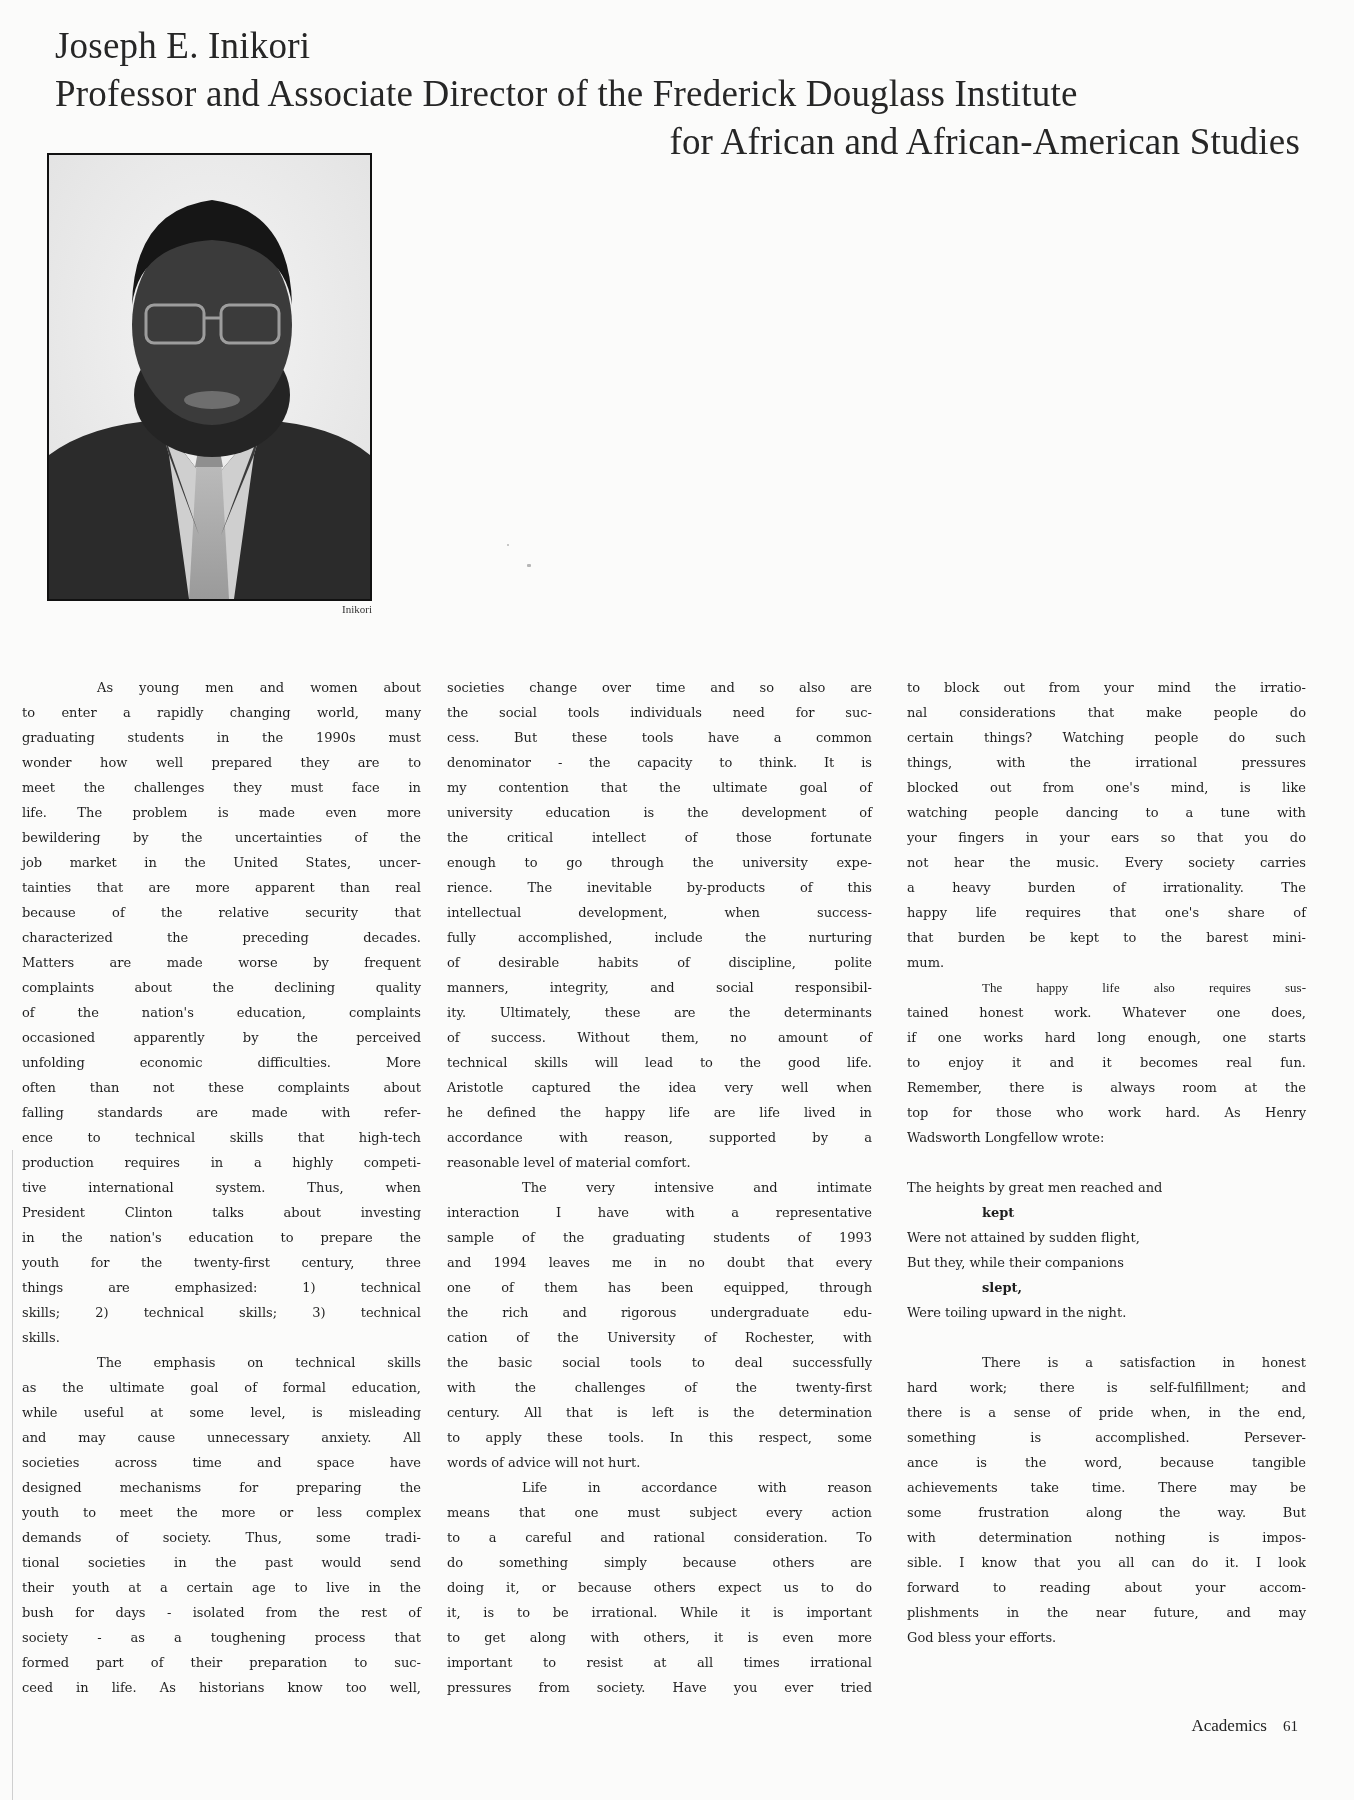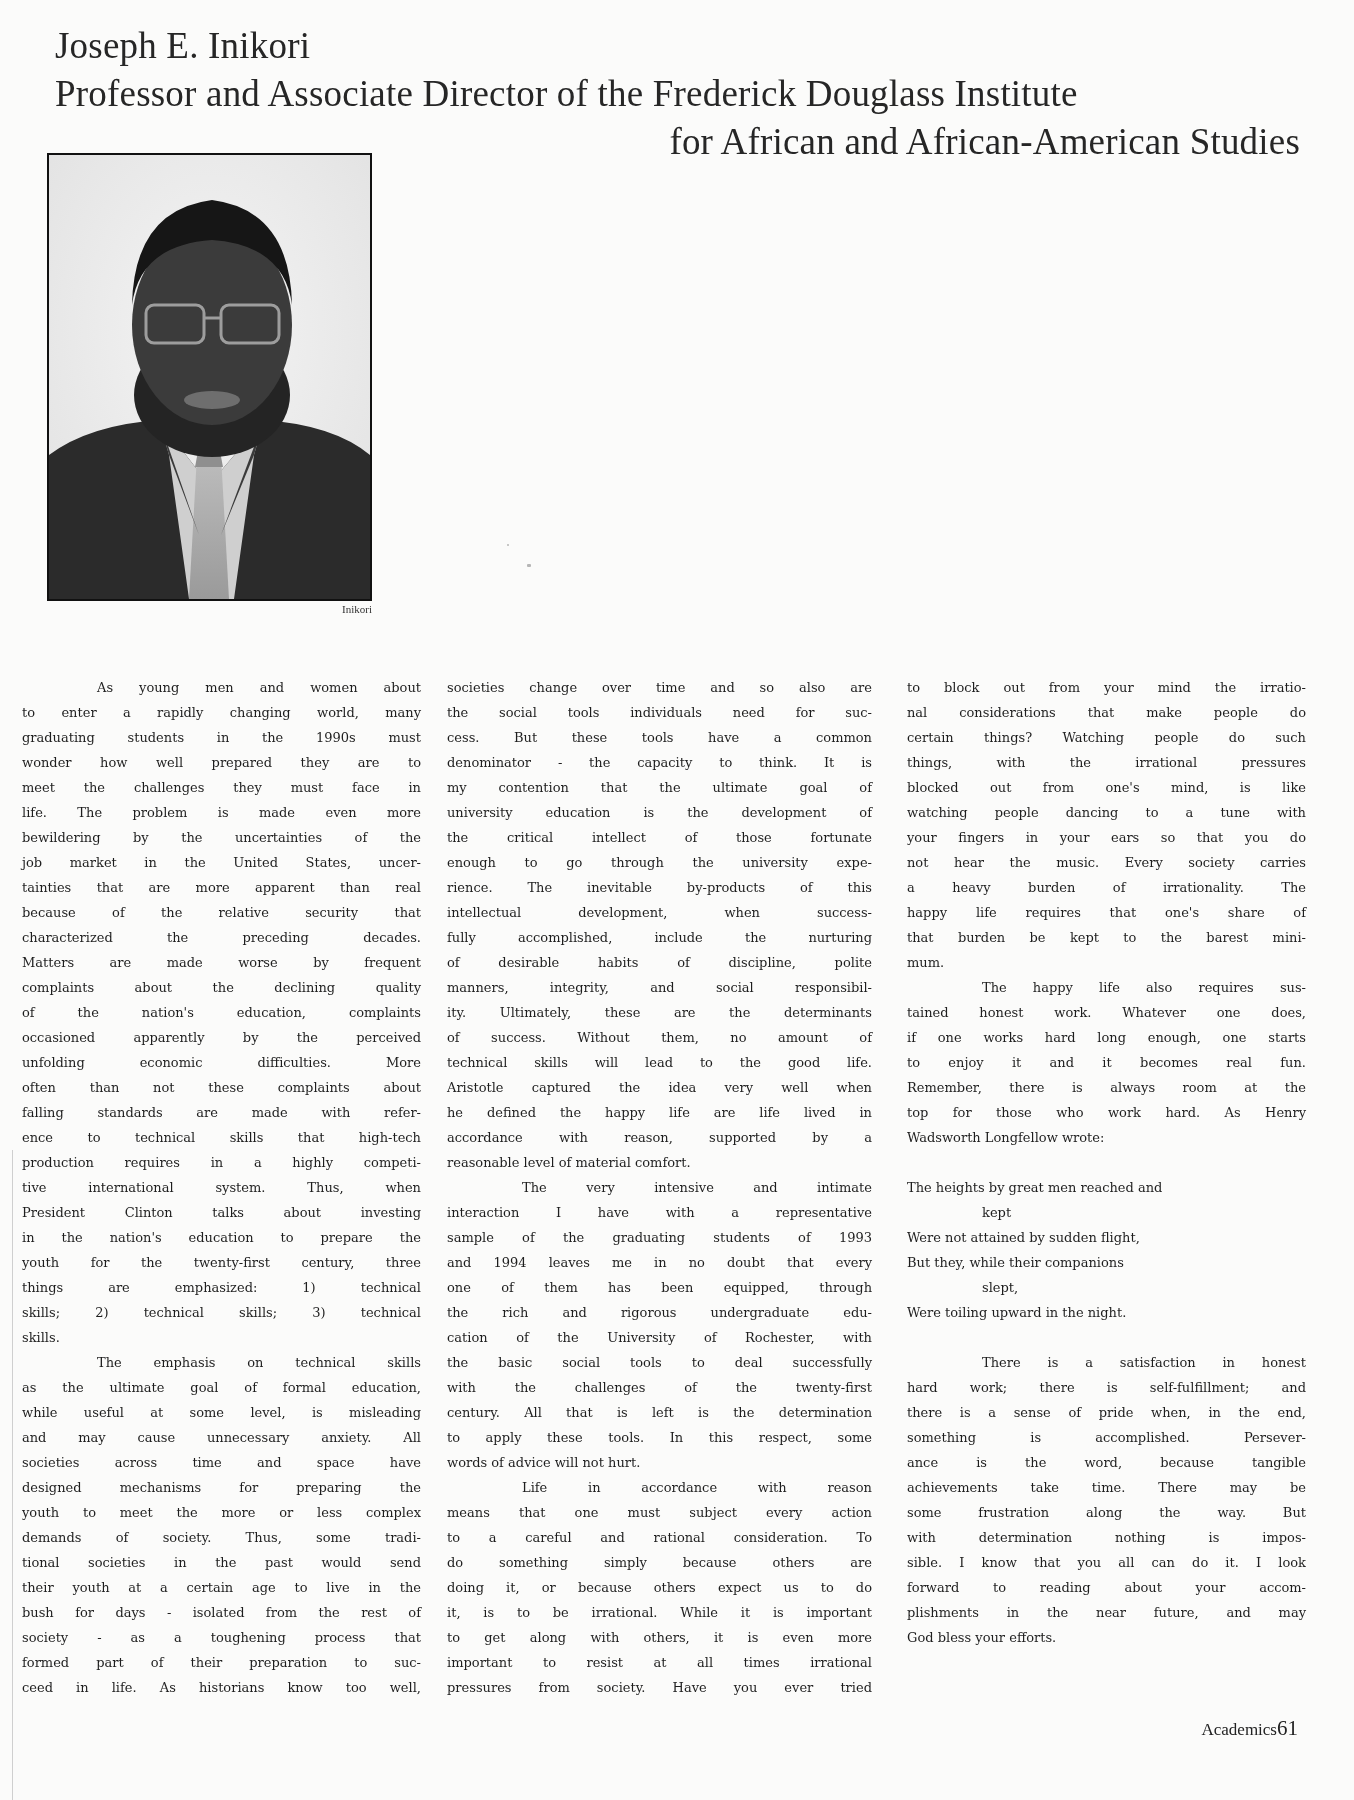--- a/index.html
+++ b/index.html
@@ -39,27 +39,27 @@
   }
   .col1 { left:22px; width:399px; }
   .col2 { left:447px; width:425px; }
   .col3 { left:899px; width:399px;margin-left:8px; }
   .ln {
     display:block; height:25px; white-space:nowrap; overflow:visible;
     text-align:justify; text-align-last:justify;
   }
   .ln.last { text-align:left; text-align-last:left; }
   .ln.indent { padding-left:75px; }
-  .ln.poem-indent { padding-left:75px; text-align:left; text-align-last:left; }
+  .ln.poem-indent { padding-left:75px; text-align:left; text-align-last:left;font-weight:bold; }
   .ln.blank { height:25px; }
   .footer {
     position:absolute; left:1150px; top:1716px; width:148px; text-align:right;
     font-family:"Liberation Serif", serif; font-size:17px; color:#222;
   }
-  .footer .pg { font-size:21px; margin-left:0;text-align:right; }
+  .footer .pg { font-size:15px; margin-left:16px;text-align:right; }
 </style>
 </head>
 <body>
 
 <div class="title">
   <span class="t-line">Joseph E. Inikori</span>
   <span class="t-line">Professor and Associate Director of the Frederick Douglass Institute</span>
   <span class="t-line t-right">for African and African-American Studies</span>
 </div>
 
@@ -197,21 +197,21 @@
     <span class="ln">certain things? Watching people do such</span>
     <span class="ln">things, with the irrational pressures</span>
     <span class="ln">blocked out from one's mind, is like</span>
     <span class="ln">watching people dancing to a tune with</span>
     <span class="ln">your fingers in your ears so that you do</span>
     <span class="ln">not hear the music. Every society carries</span>
     <span class="ln">a heavy burden of irrationality.  The</span>
     <span class="ln">happy life requires that one's share of</span>
     <span class="ln">that burden be kept to the barest mini-</span>
     <span class="ln last">mum.</span>
-    <span class="ln indent" style="text-align: justify; text-align-last: justify;">The happy life also requires sus-</span>
+    <span class="ln indent" style="text-align: justify; text-align-last: justify; font-family: Liberation Serif, serif;">The happy life also requires sus-</span>
     <span class="ln">tained honest work.  Whatever one does,</span>
     <span class="ln">if one works hard long enough, one starts</span>
     <span class="ln">to enjoy it and it becomes real fun.</span>
     <span class="ln">Remember, there is always room at the</span>
     <span class="ln">top for those who work hard.  As Henry</span>
     <span class="ln last">Wadsworth Longfellow wrote:</span>
     <span class="ln blank"></span>
     <span class="ln last">The heights by great men reached and</span>
     <span class="ln poem-indent">kept</span>
     <span class="ln last">Were not attained by sudden flight,</span>

